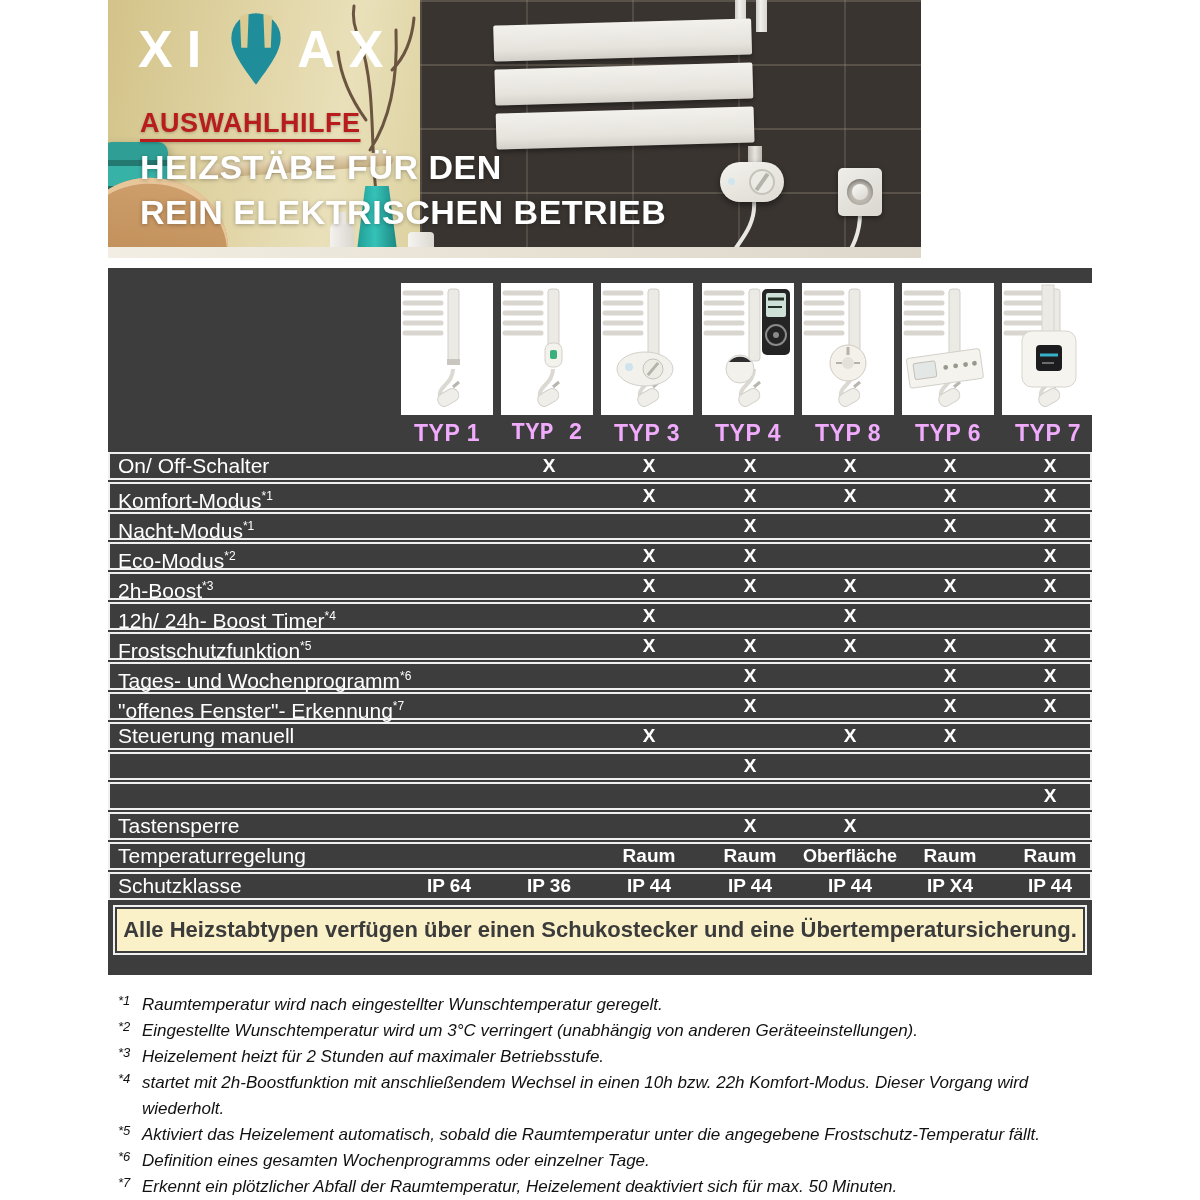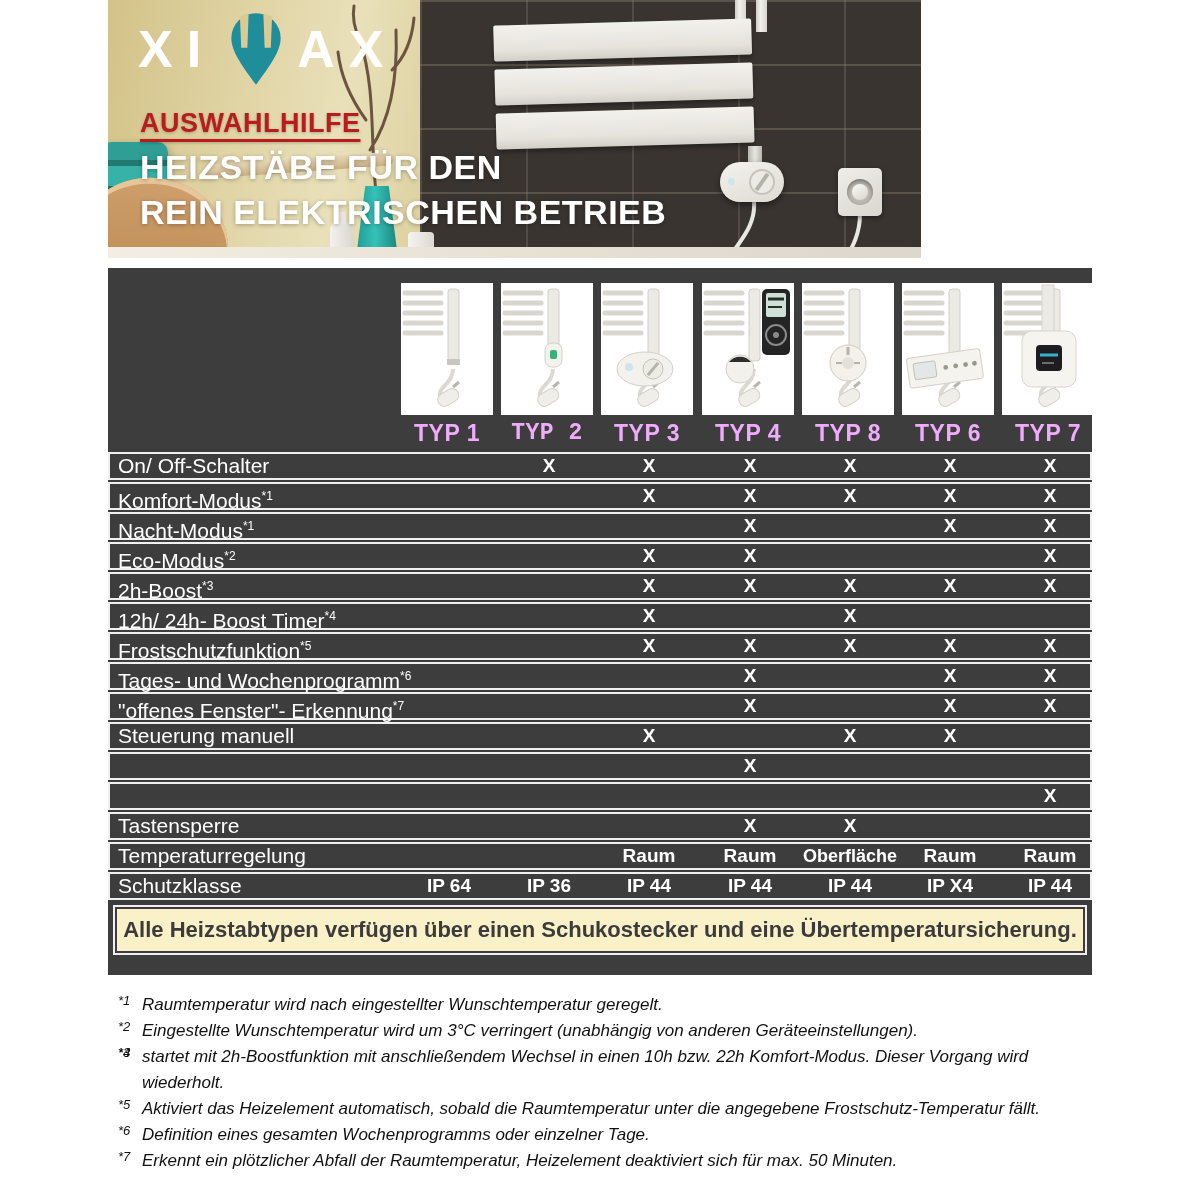--- a/index.html
+++ b/index.html
@@ -394,20 +394,20 @@
           <span class="fcell" style="left: 790px;">IP X4</span>
           <span class="fcell" style="left: 890px;">IP 44</span>
         </div>
       </div>
     <div class="banner">Alle Heizstabtypen verfügen über einen Schukostecker und eine Übertemperatursicherung.</div>
   </div>
 
   <div class="footnotes" id="footnotes">
       <div class="fnote"><span class="mk">*1</span><span>Raumtemperatur wird nach eingestellter Wunschtemperatur geregelt.</span></div>
       <div class="fnote"><span class="mk">*2</span><span>Eingestellte Wunschtemperatur wird um 3°C verringert (unabhängig von anderen Geräteeinstellungen).</span></div>
-      <div class="fnote"><span class="mk">*3</span></div>
+      <div class="fnote"><span class="mk">*3</span><span>Heizelement heizt für 2 Stunden auf maximaler Betriebsstufe.</span></div>
       <div class="fnote"><span class="mk">*4</span><span>startet mit 2h-Boostfunktion mit anschließendem Wechsel in einen 10h bzw. 22h Komfort-Modus. Dieser Vorgang wird wiederholt.</span></div>
       <div class="fnote"><span class="mk">*5</span><span>Aktiviert das Heizelement automatisch, sobald die Raumtemperatur unter die angegebene Frostschutz-Temperatur fällt.</span></div>
       <div class="fnote"><span class="mk">*6</span><span>Definition eines gesamten Wochenprogramms oder einzelner Tage.</span></div>
       <div class="fnote"><span class="mk">*7</span><span>Erkennt ein plötzlicher Abfall der Raumtemperatur, Heizelement deaktiviert sich für max. 50 Minuten.</span></div>
     </div>
 
 </div>
 
 </body></html>

